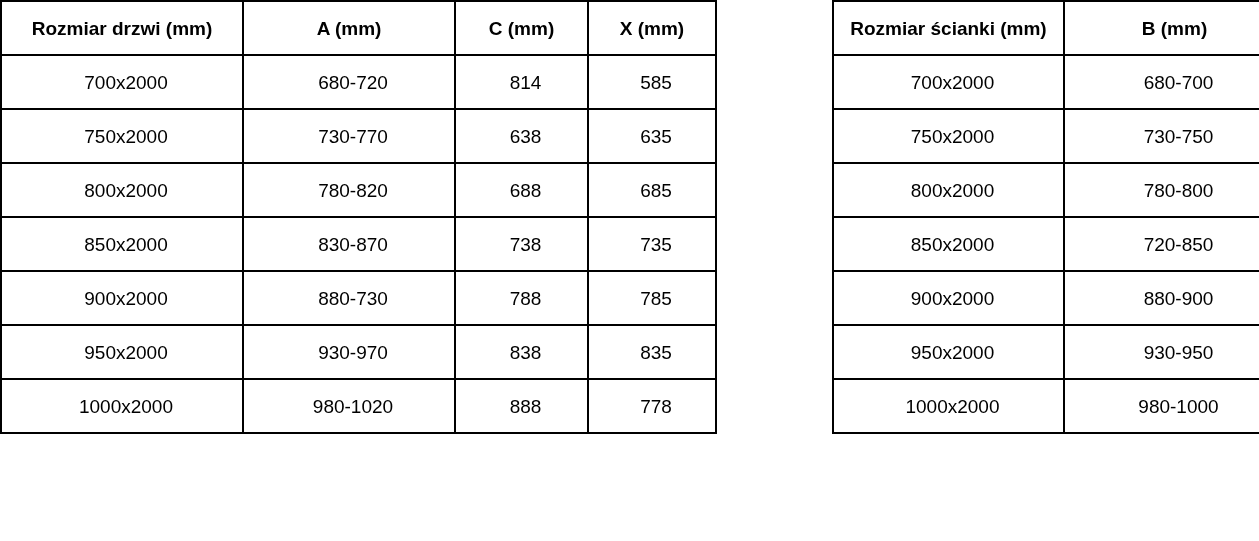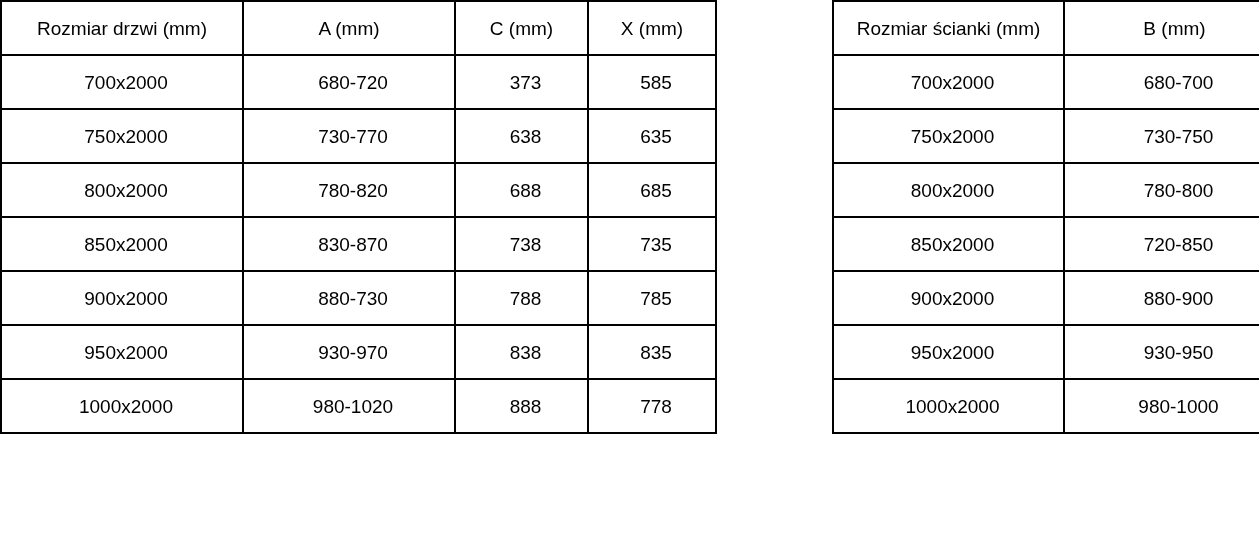--- a/index.html
+++ b/index.html
@@ -30,21 +30,21 @@
     border: 2px solid #000000;
     height: 52px;
     padding: 0;
     text-align: center;
     vertical-align: middle;
     font-size: 19px;
     line-height: 1;
     white-space: nowrap;
     overflow: hidden;
   }
-  table.size-table th { font-weight: normal; text-align: center; }
+  table.size-table th { font-weight: bold; text-align: center; }
   table.size-table td { font-weight: normal; padding-left: 8px; }
 
   
   #left-table  col.c1 { width: 242px; }
   #left-table  col.c2 { width: 212px; }
   #left-table  col.c3 { width: 133px; }
   #left-table  col.c4 { width: 128px; }
   #right-table col.c1 { width: 231px; }
   #right-table col.c2 { width: 221px; }
 </style>
@@ -63,21 +63,21 @@
         <th>Rozmiar drzwi (mm)</th>
         <th>A (mm)</th>
         <th>C (mm)</th>
         <th>X (mm)</th>
       </tr>
     </thead>
     <tbody>
       <tr>
         <td>700x2000</td>
         <td>680-720</td>
-        <td>373</td>
+        <td>814</td>
         <td>585</td>
       </tr>
       <tr>
         <td>750x2000</td>
         <td>730-770</td>
         <td>638</td>
         <td>635</td>
       </tr>
       <tr>
         <td>800x2000</td>

